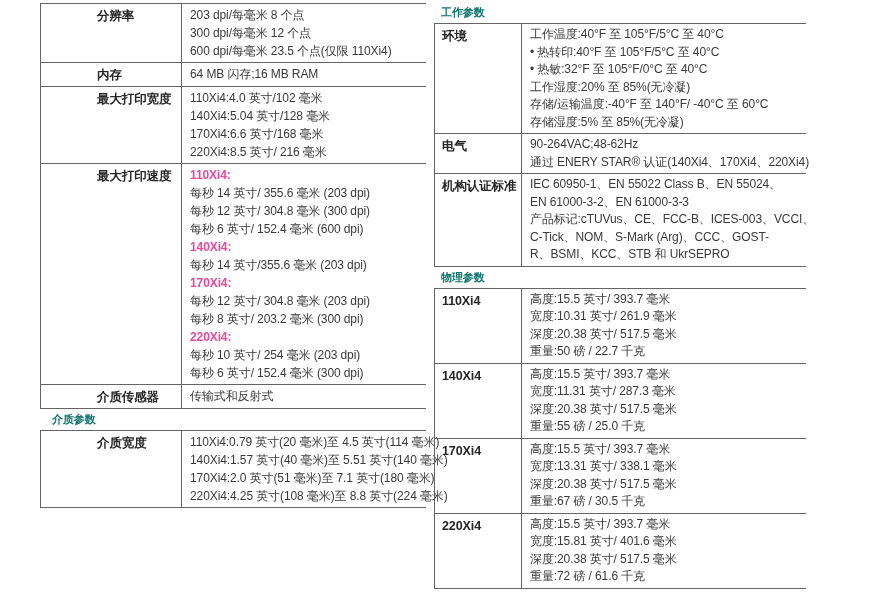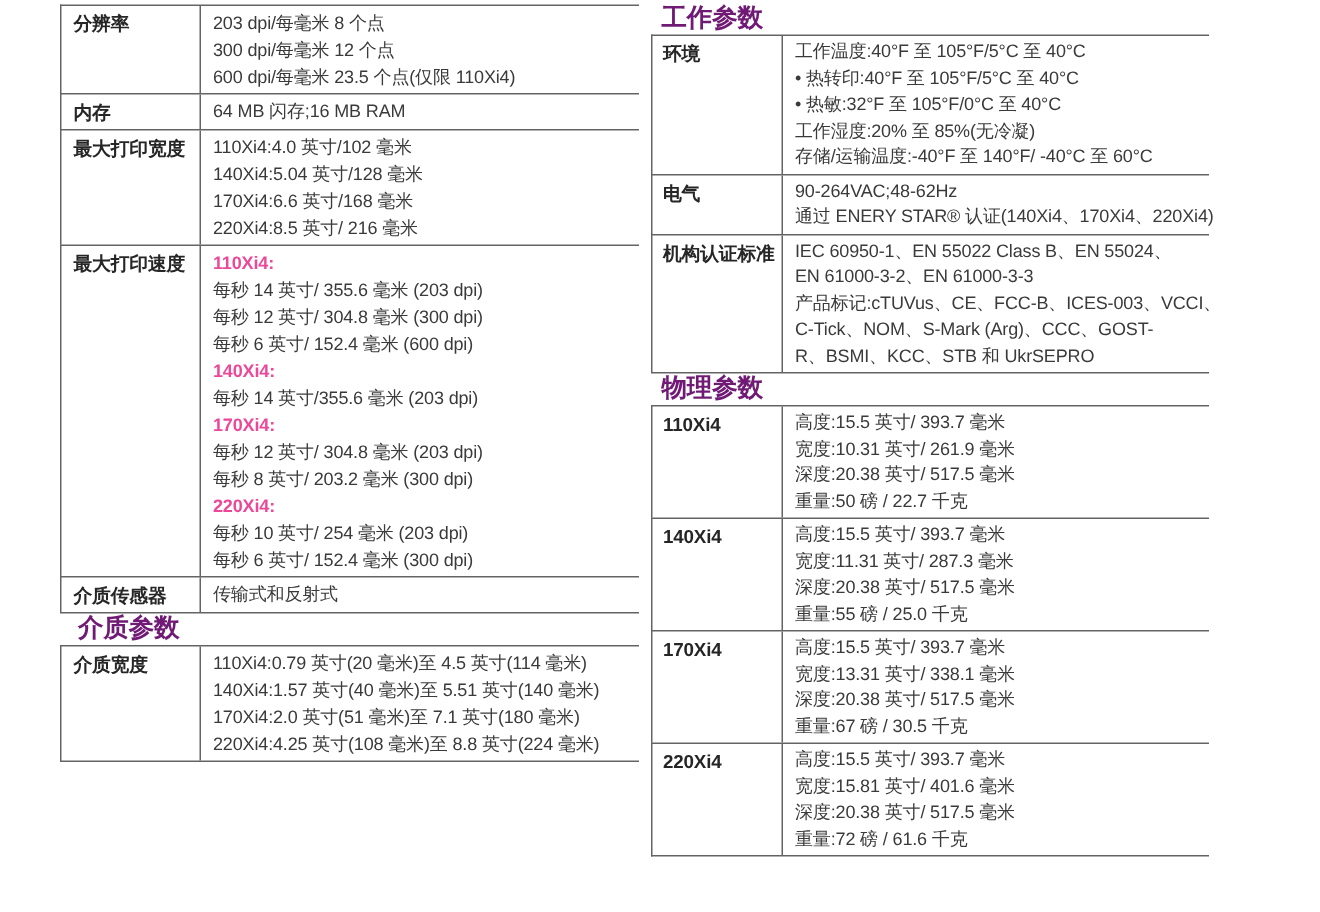--- a/index.html
+++ b/index.html
@@ -16,39 +16,39 @@
 
   .sec-row {
     display:flex;
     border-top:1px solid #646464;
     border-left:1px solid #646464;
   }
   .spec-table > :last-child { border-bottom:1px solid #646464; }
 
   .sec-header {
     font-weight:bold;
-    font-size:17px;
-    color:#701a75;
+    font-size:11px;
+    color:#0f766e;
     border-top:1px solid #646464;
     padding:3px 0 4px 12px;
     line-height:14px;
   }
   .right .sec-header { padding-left:7px; }
   .sec-header.no-top { border-top:none; }
 
   .cell.label {
     flex:none;
     font-weight:bold;
     font-size:12.5px;
     color:#262626;
     padding:3px 2px 2px 8px;
     line-height:18px;
     white-space:nowrap;
   }
-  .left  .cell.label { width:92px; }
+  .left  .cell.label { width:92px;margin-left:48px; }
   .right .cell.label { width:86px; padding-left:7px; }
 
   .cell.value {
     flex:1;
     border-left:1px solid #646464;
     padding:2px 2px 2px 8px;
     overflow:visible;
   }
   .line { line-height:18px; white-space:nowrap; }
   .right .line { line-height:17.5px; }
@@ -119,20 +119,21 @@
   <div class="spec-table right" id="right-table">
       <div class="sec-header no-top">工作参数</div>
       <div class="sec-row">
         <div class="cell label">环境</div>
         <div class="cell value">
           <div class="line">工作温度:40°F 至 105°F/5°C 至 40°C</div>
           <div class="line">•  热转印:40°F 至 105°F/5°C 至 40°C</div>
           <div class="line">•  热敏:32°F 至 105°F/0°C 至 40°C</div>
           <div class="line">工作湿度:20% 至 85%(无冷凝)</div>
           <div class="line">存储/运输温度:-40°F 至 140°F/ -40°C 至 60°C</div>
+          <div class="line">存储湿度:5% 至 85%(无冷凝)</div>
         </div>
       </div>
       <div class="sec-row">
         <div class="cell label">电气</div>
         <div class="cell value">
           <div class="line">90-264VAC;48-62Hz</div>
           <div class="line">通过 ENERY STAR® 认证(140Xi4、170Xi4、220Xi4)</div>
         </div>
       </div>
       <div class="sec-row">

